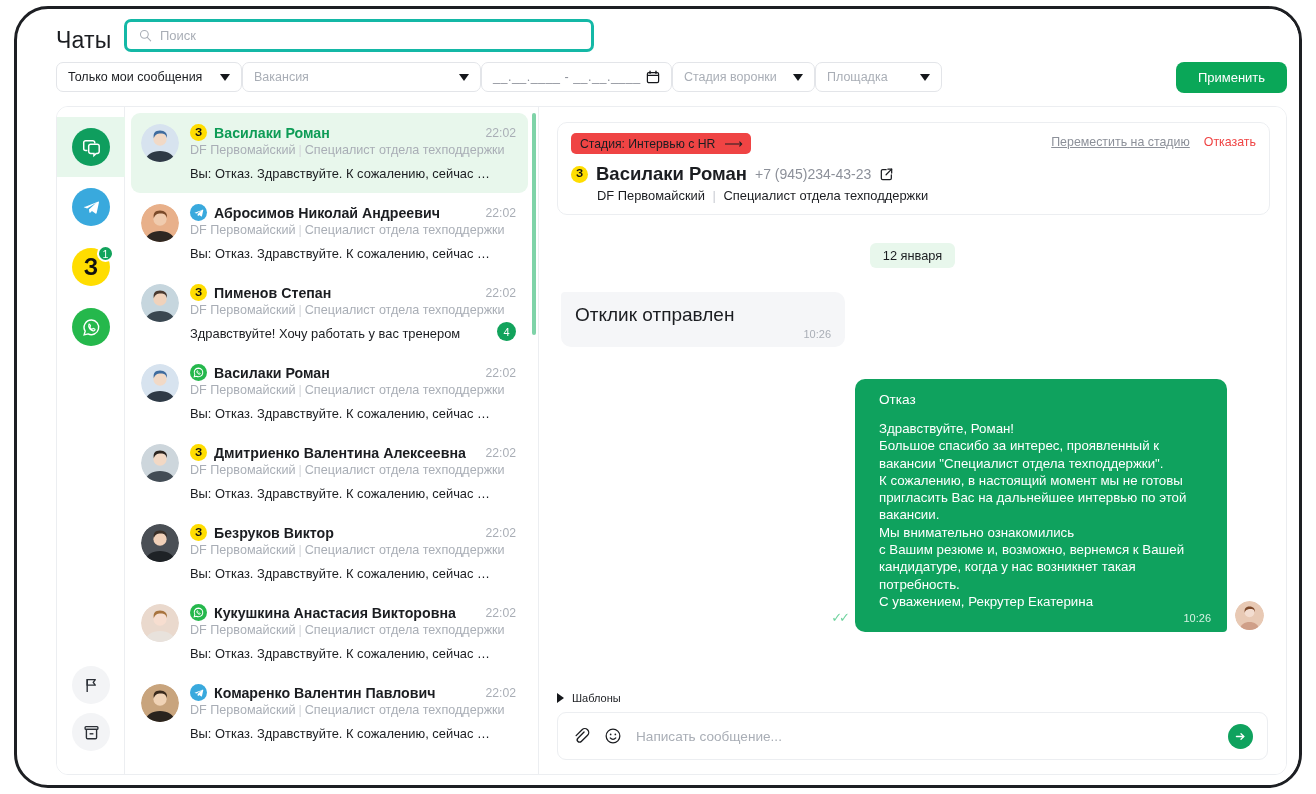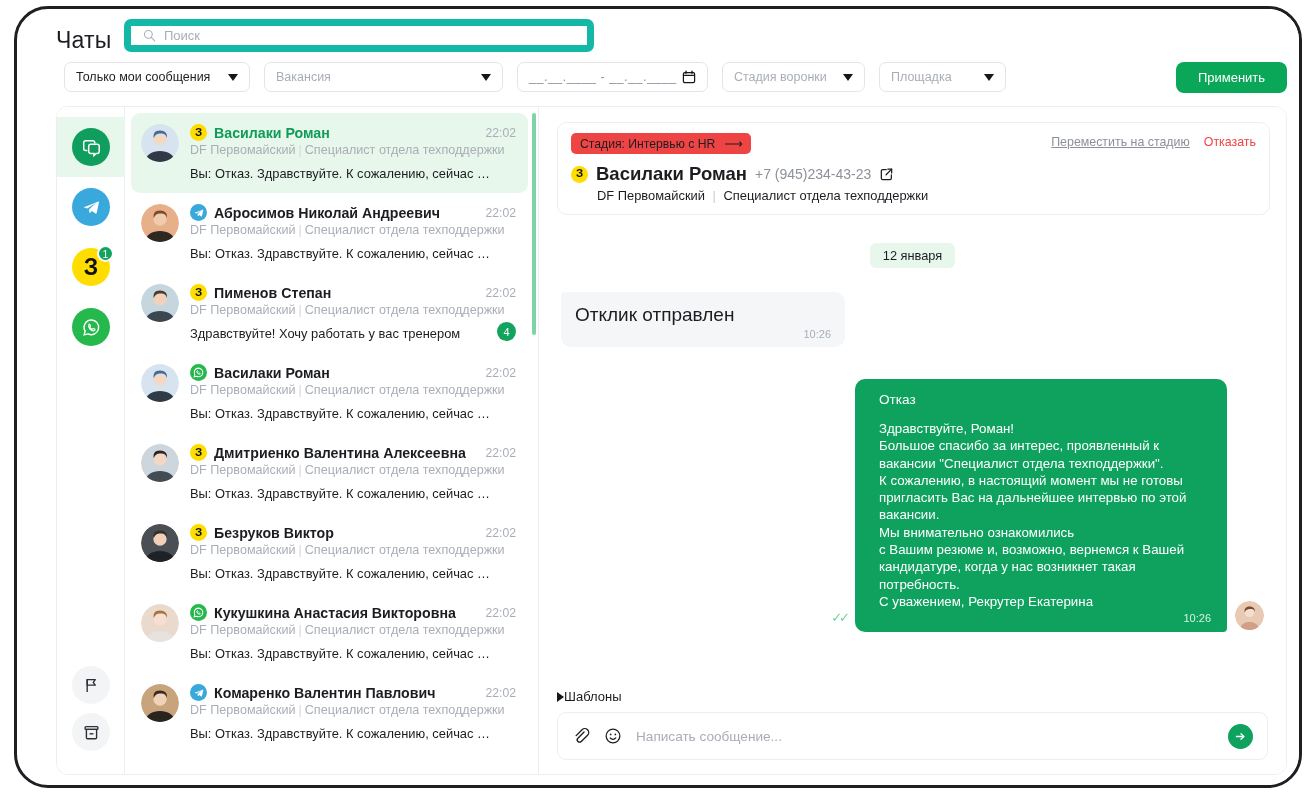--- a/index.html
+++ b/index.html
@@ -30,30 +30,30 @@
     position: absolute; left: 0; top: 0; right: 0; height: 96px;
     background: #ffffff;
   }
   .page-title {
     position: absolute; left: 12px; top: 18px;
     font-size: 23px; color: #1b1d21; letter-spacing: .2px;
   }
   .search-box {
     position: absolute; left: 80px; top: 10px;
     width: 470px; height: 33px;
-    border: 7px solid #14b8a6; border-radius: 7px;
+    border: 3px solid #14b8a6; border-radius: 7px;
     background: #fff;
     display: flex; align-items: center; gap: 8px; padding: 0 12px;
   }
   .search-box .ph { font-size: 13px; color: #a9aeb6; }
   .mag { width: 13px; height: 13px; flex: 0 0 auto; }
 
   .filters {
-    position: absolute; left: 20px; top: 44px; right: 12px; height: 48px;
-    display: flex; align-items: center; gap: 14px;
+    position: absolute; left: 12px; top: 44px; right: 12px; height: 48px;
+    display: flex; align-items: center; 
   }
   .sel {
     height: 30px; border: 1px solid #e3e5e9; border-radius: 7px;
     background: #fff; display: flex; align-items: center;
     justify-content: space-between; padding: 0 11px; font-size: 12.5px;
   }
   .sel .txt { color: #1b1d21; white-space: nowrap; }
   .sel .txt.ph { color: #a9aeb6; }
   .caret {
     width: 0; height: 0; margin-left: 14px;
@@ -218,21 +218,21 @@
     background: #0fa25e; color: #fff; border-radius: 10px;
     border-bottom-right-radius: 4px;
     padding: 13px 16px 8px 24px; width: 372px; position: relative;
   }
   .bo-title { font-size: 13.6px; margin-bottom: 13px; }
   .bo-body { font-size: 13.3px; line-height: 1.30; white-space: pre-line; }
   .bo-time { font-size: 11px; color: #d6f2e3; text-align: right; margin-top: 2px; }
   .out-avatar { width: 29px; height: 29px; border-radius: 50%; overflow: hidden; margin-bottom: 2px; }
 
   .composer { padding: 0 18px 14px 18px; }
-  .tpl { display: flex; align-items: center; font-size: 13px; color: #1b1d21; margin-bottom: 8px; cursor: pointer; }
+  .tpl { display: flex; align-items: center; gap: 8px; font-size: 11px; color: #1b1d21; margin-bottom: 8px; cursor: pointer; }
   .tri { width: 0; height: 0; border-top: 5px solid transparent; border-bottom: 5px solid transparent; border-left: 7px solid #15171b; }
   .input-bar {
     height: 48px; border: 1px solid #eceef1; border-radius: 9px;
     display: flex; align-items: center; gap: 14px; padding: 0 14px;
     background: #fff;
   }
   .input-ph { font-size: 13.6px; color: #a9aeb6; flex: 1 1 auto; }
   .send-btn {
     width: 25px; height: 25px; border-radius: 50%; background: #0fa25e;
     display: flex; align-items: center; justify-content: center;

